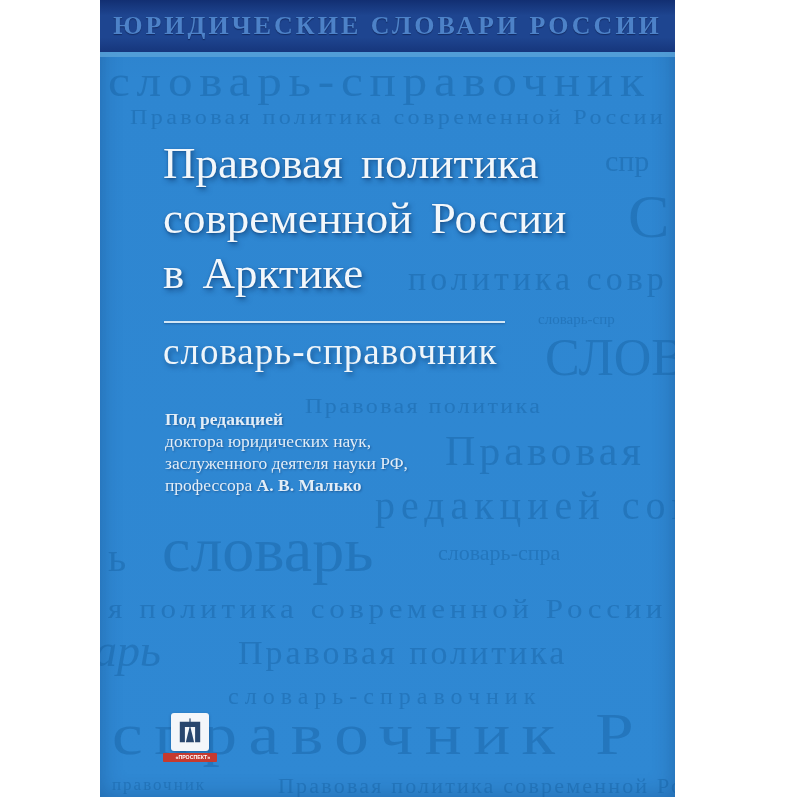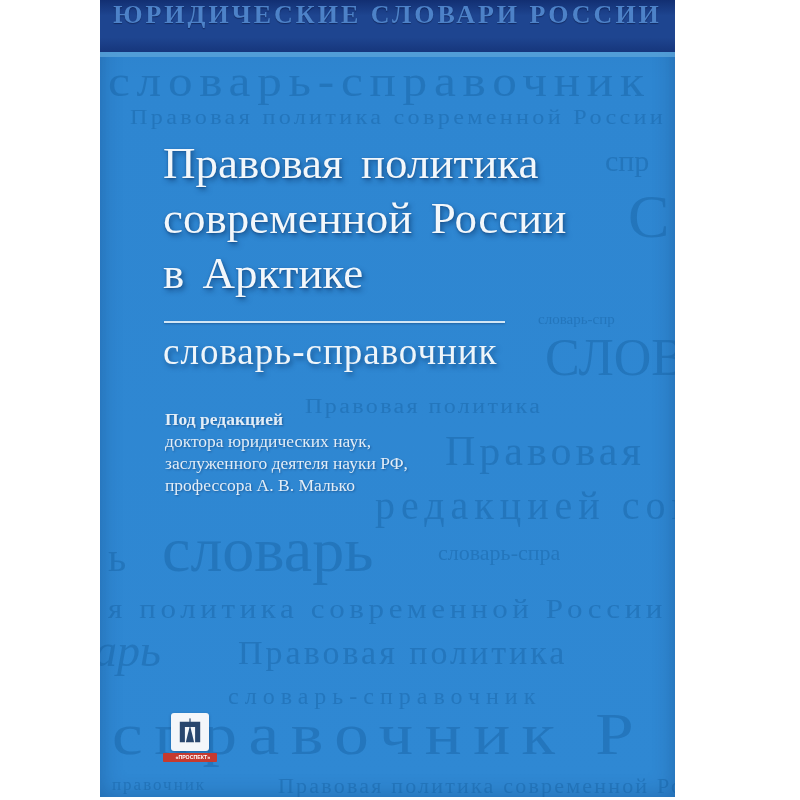--- a/index.html
+++ b/index.html
@@ -10,21 +10,21 @@
   .book-cover{
     position:absolute;left:100px;top:0;width:575px;height:797px;
     background:linear-gradient(180deg,#2d80c9 0%,#2e86d1 10%,#2f88d3 100%);
     overflow:hidden;
     box-shadow:inset 0 0 22px rgba(0,30,80,.28);
   }
   
   .series-band{
     position:absolute;left:0;top:0;width:100%;height:52px;
     background:linear-gradient(180deg,#122f72 0%,#1e4590 30%,#1e4590 72%,#16367c 100%);
-    display:flex;align-items:flex-start;justify-content:center;
+    display:flex;align-items:center;justify-content:center;
     z-index:3;
   }
   .series-band span{
     color:#4d82c8;font-size:26px;font-weight:bold;letter-spacing:3px;white-space:nowrap;
     text-shadow:0 1px 1px rgba(0,0,30,.4);
   }
   .band-underline{
     position:absolute;left:0;top:52px;width:100%;height:5px;
     background:#5ea6da;opacity:.75;z-index:3;
   }
@@ -52,21 +52,21 @@
     position:absolute;left:63px;top:330px;
     color:#eef5fa;font-size:37px;font-weight:400;letter-spacing:1px;
     text-shadow:2px 3px 5px rgba(8,45,95,.55);
   }
   .editors{
     position:absolute;left:65px;top:408px;
     color:#e2edf7;font-size:17.5px;line-height:22px;
     text-shadow:1px 1px 2px rgba(8,45,95,.45);
   }
   .editors .intro{font-weight:bold;}
-  .editors .name{font-weight:normal;}
+  .editors .name{font-weight:bold;}
   
   .logo{
     position:absolute;left:63px;top:713px;width:54px;z-index:2;
     display:flex;flex-direction:column;align-items:center;
   }
   .logo-square{
     width:38px;height:38px;background:#f3f6fa;border-radius:3px;
     box-shadow:0 1px 3px rgba(0,30,70,.35);
     display:flex;align-items:center;justify-content:center;
   }
@@ -80,20 +80,21 @@
 </head>
 <body>
 
 <div class="book-cover">
 
   <div class="watermarks">
       <span class="wm" style="left: 8px; top: 60px; font-size: 44px; letter-spacing: 6px; transform: scaleX(1.12);">словарь-справочник</span>
       <span class="wm" style="left: 30px; top: 106px; font-size: 22px; letter-spacing: 3px; transform: scaleX(1.1);">Правовая политика современной России</span>
       <span class="wm" style="left: 505px; top: 146px; font-size: 30px;">спр</span>
       <span class="wm" style="left: 528px; top: 185px; font-size: 62px;">С</span>
+      <span class="wm" style="left: 308px; top: 262px; font-size: 34px; letter-spacing: 4px;">политика совр</span>
       <span class="wm" style="left: 438px; top: 312px; font-size: 15px;">словарь-спр</span>
       <span class="wm" style="left: 445px; top: 332px; font-size: 52px;">СЛОВ</span>
       <span class="wm" style="left: 205px; top: 396px; font-size: 20px; letter-spacing: 2px; transform: scaleX(1.2);">Правовая политика</span>
       <span class="wm" style="left: 345px; top: 430px; font-size: 42px; letter-spacing: 4px;">Правовая</span>
       <span class="wm" style="left: 275px; top: 486px; font-size: 40px; letter-spacing: 6px;">редакцией сов</span>
       <span class="wm" style="left: 8px; top: 538px; font-size: 40px;">ь</span>
       <span class="wm" style="left: 62px; top: 518px; font-size: 64px;">словарь</span>
       <span class="wm" style="left: 338px; top: 542px; font-size: 22px;">словарь-спра</span>
       <span class="wm" style="left: 8px; top: 596px; font-size: 27px; letter-spacing: 4px; transform: scaleX(1.15);">я политика современной России</span>
       <span class="wm" style="left: -6px; top: 628px; font-size: 46px; font-style: italic;">арь</span>

